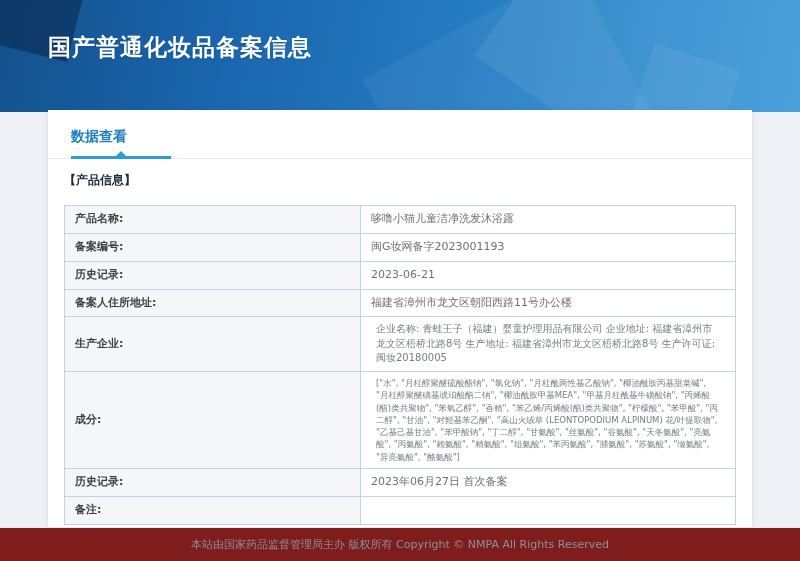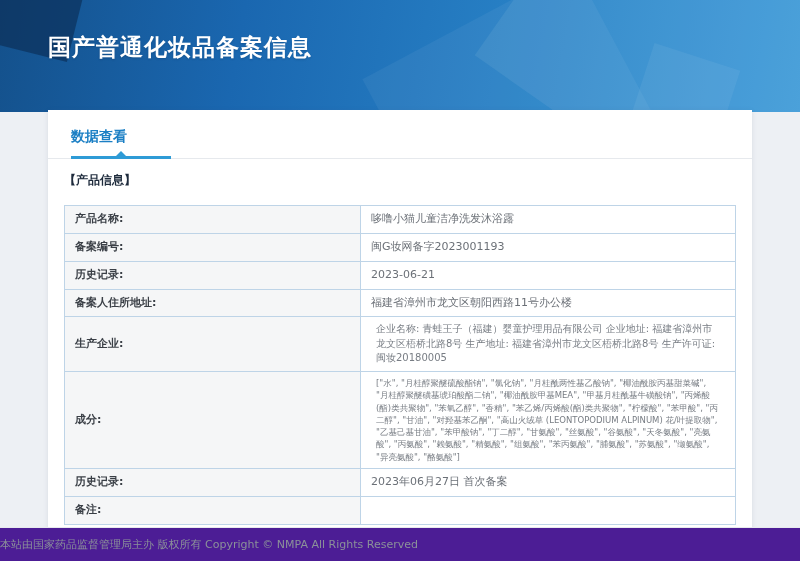--- a/index.html
+++ b/index.html
@@ -82,22 +82,22 @@
   td.flabel {
     width:296px; background:#f5f6f7; color:#3a3f46; font-weight:bold;
   }
   td.fvalue { color:#6b7077; }
   td.fvalue.small { font-size:8.5px; line-height:1.45; color:#787d84; padding:5px 15px; }
   td.fvalue.empty { height:25px; }
 
   
   .footer {
     position:absolute; left:0; bottom:0; width:800px; height:34px;
-    background:#4c1d95; border-top:1px solid #e7eaee;
-    text-align:left; line-height:33px;
+    background:#7f1d1d; border-top:1px solid #e7eaee;
+    text-align:center; line-height:33px;
     font-size:11px; color:#8b9199;
   }
 </style>
 </head>
 <body>
 
 <div class="banner">
   <div class="dark-corner"></div>
   <div class="deco1"></div>
   <div class="deco2"></div>

